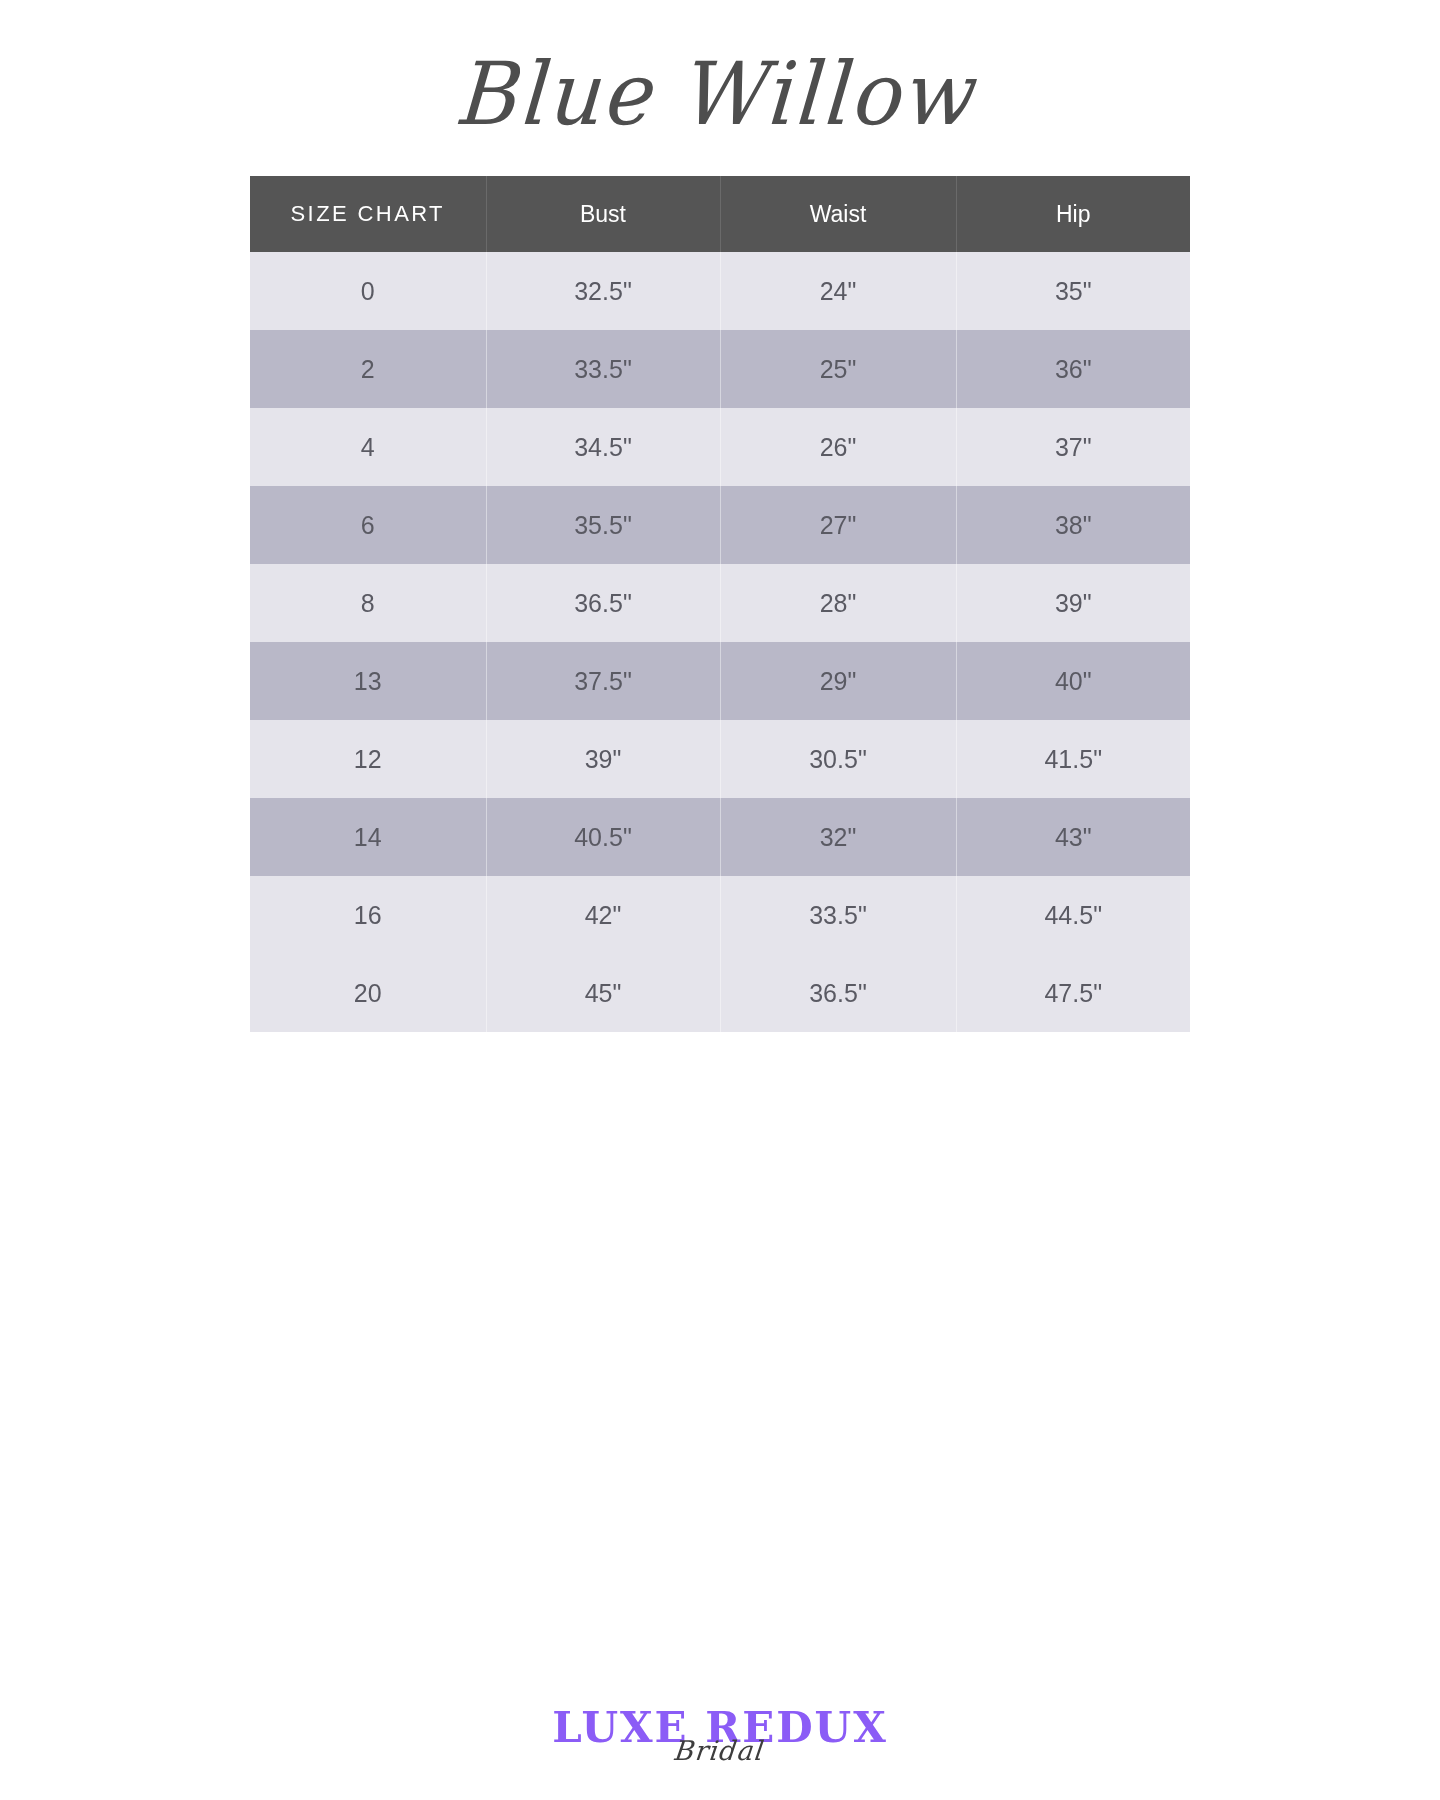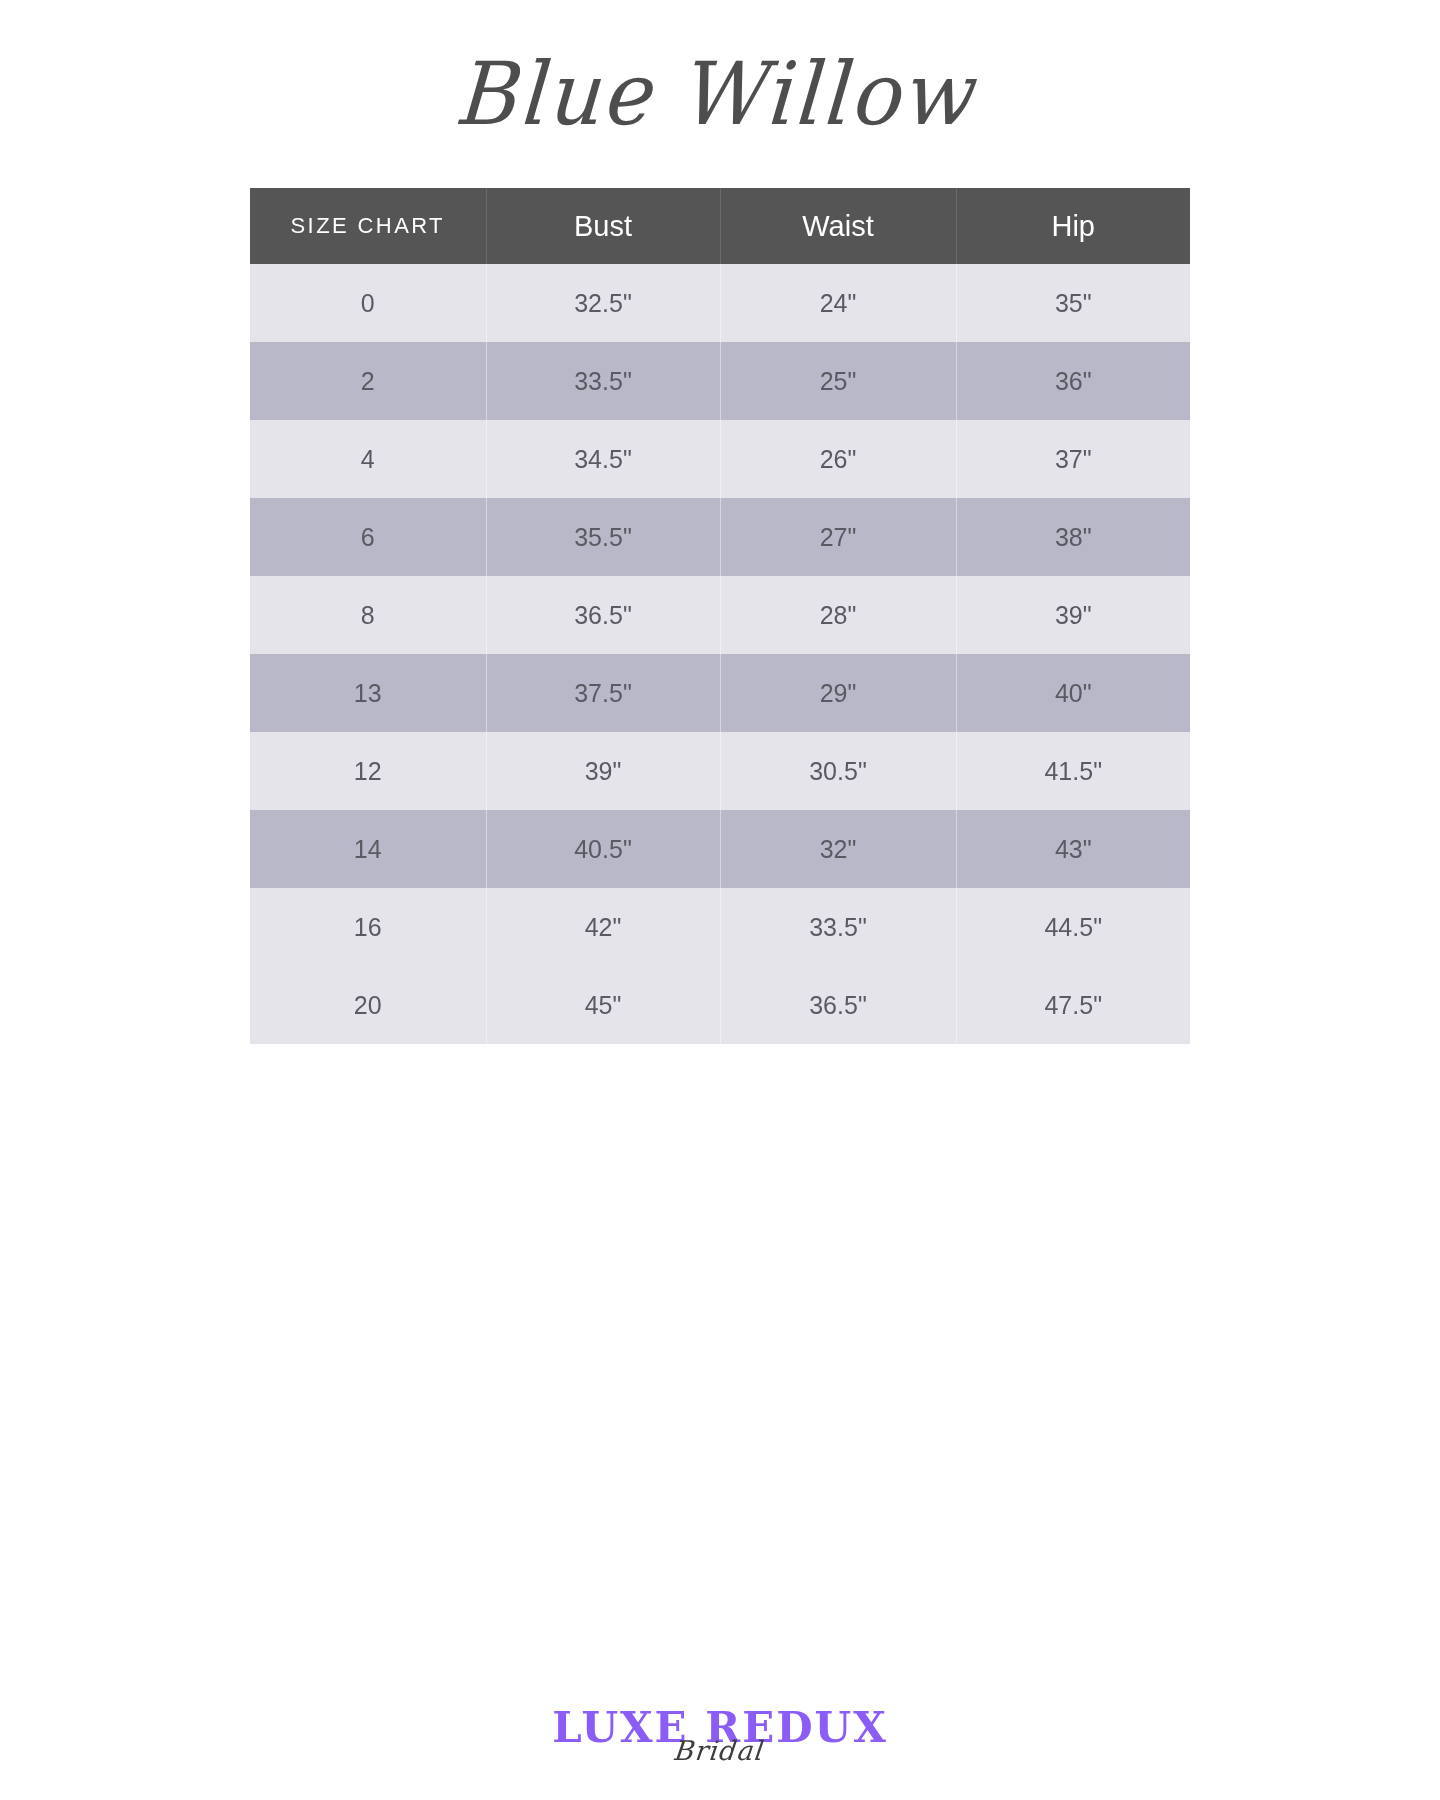--- a/index.html
+++ b/index.html
@@ -45,41 +45,41 @@
     letter-spacing: 2px;
     line-height: 1;
     transform: skewX(-6deg) scaleY(1.06);
     display: inline-block;
     white-space: nowrap;
   }
 
   
   .chart-wrap {
     width: 940px;
-    margin-top: 34px;
+    margin-top: 22px;
   }
   table.size-chart {
     width: 940px;
     border-collapse: collapse;
     table-layout: fixed;
     border-spacing: 0;
   }
   table.size-chart col.c-size { width: 236px; }
   table.size-chart col.c-bust { width: 234px; }
   table.size-chart col.c-waist { width: 236px; }
   table.size-chart col.c-hip  { width: 234px; }
 
   thead th {
     background: #555555;
     color: #ffffff;
     font-weight: 400;
     height: 76px;
     vertical-align: middle;
     text-align: center;
-    font-size: 29px;
+    font-size: 23px;
     border-right: 1px solid #6a6a6a;
     box-sizing: border-box;
   }
   thead th:last-child { border-right: none; }
   thead th.hdr-size {
     letter-spacing: 2.4px;
     font-size: 22px;
   }
 
   tbody td {

